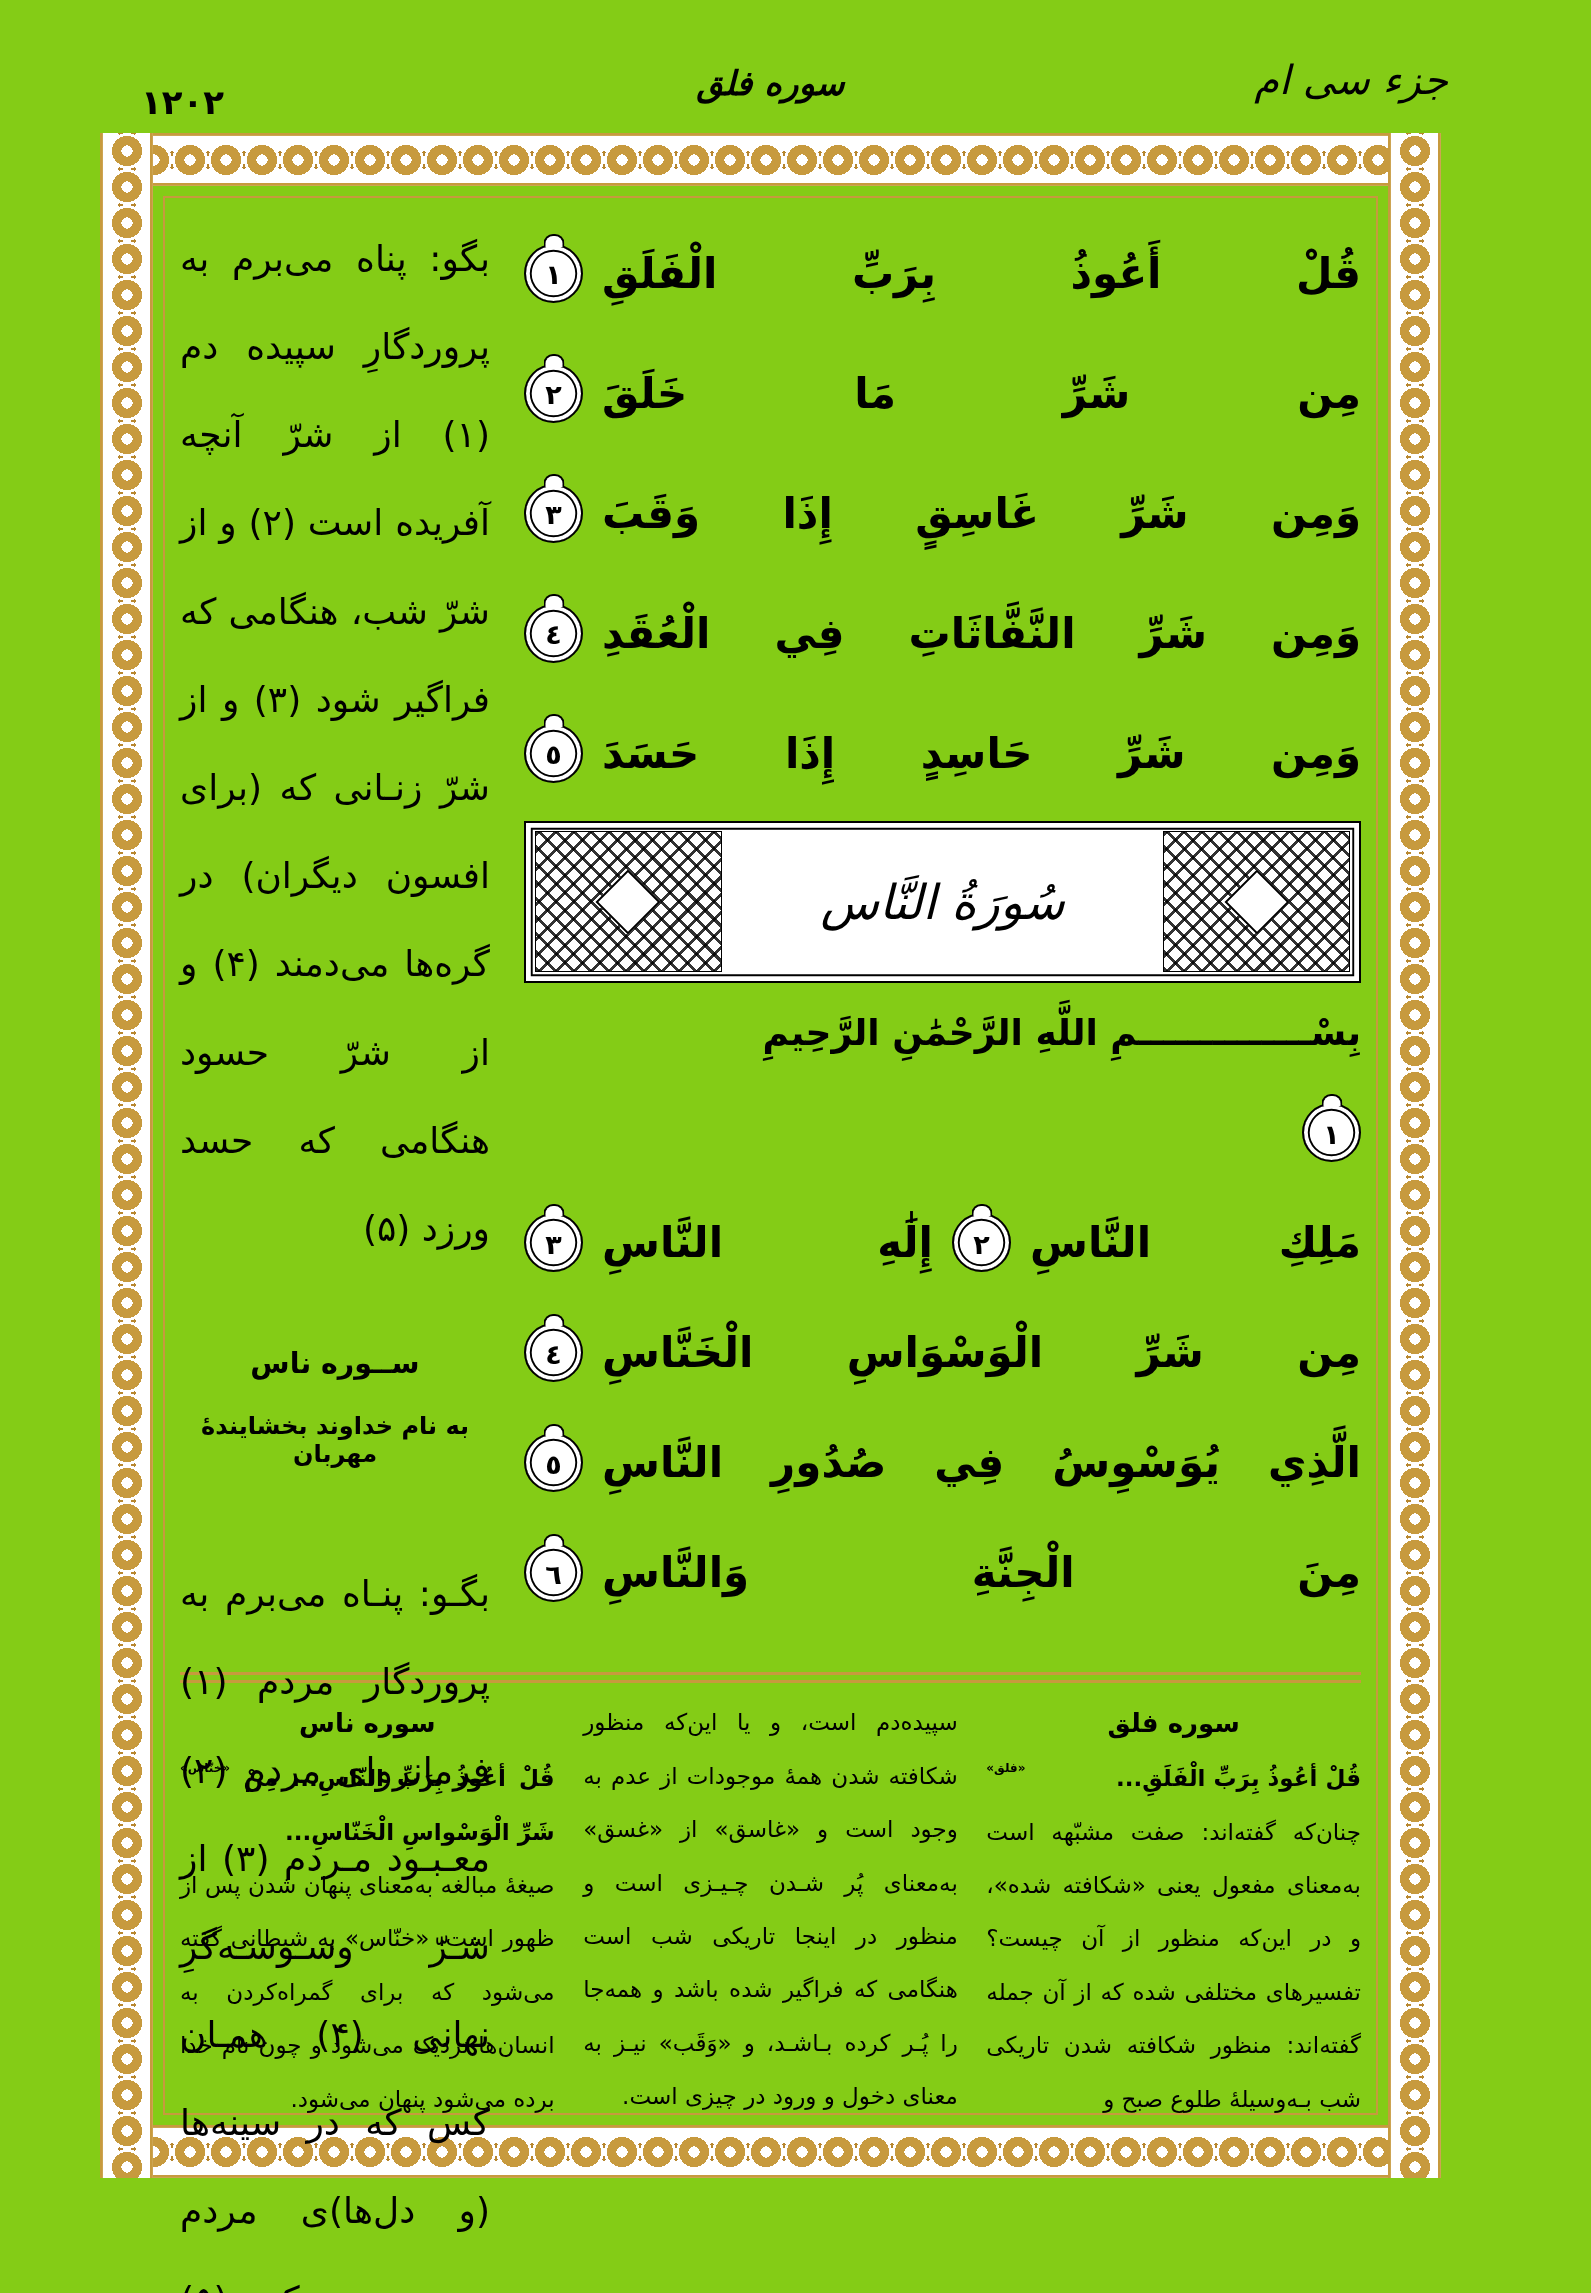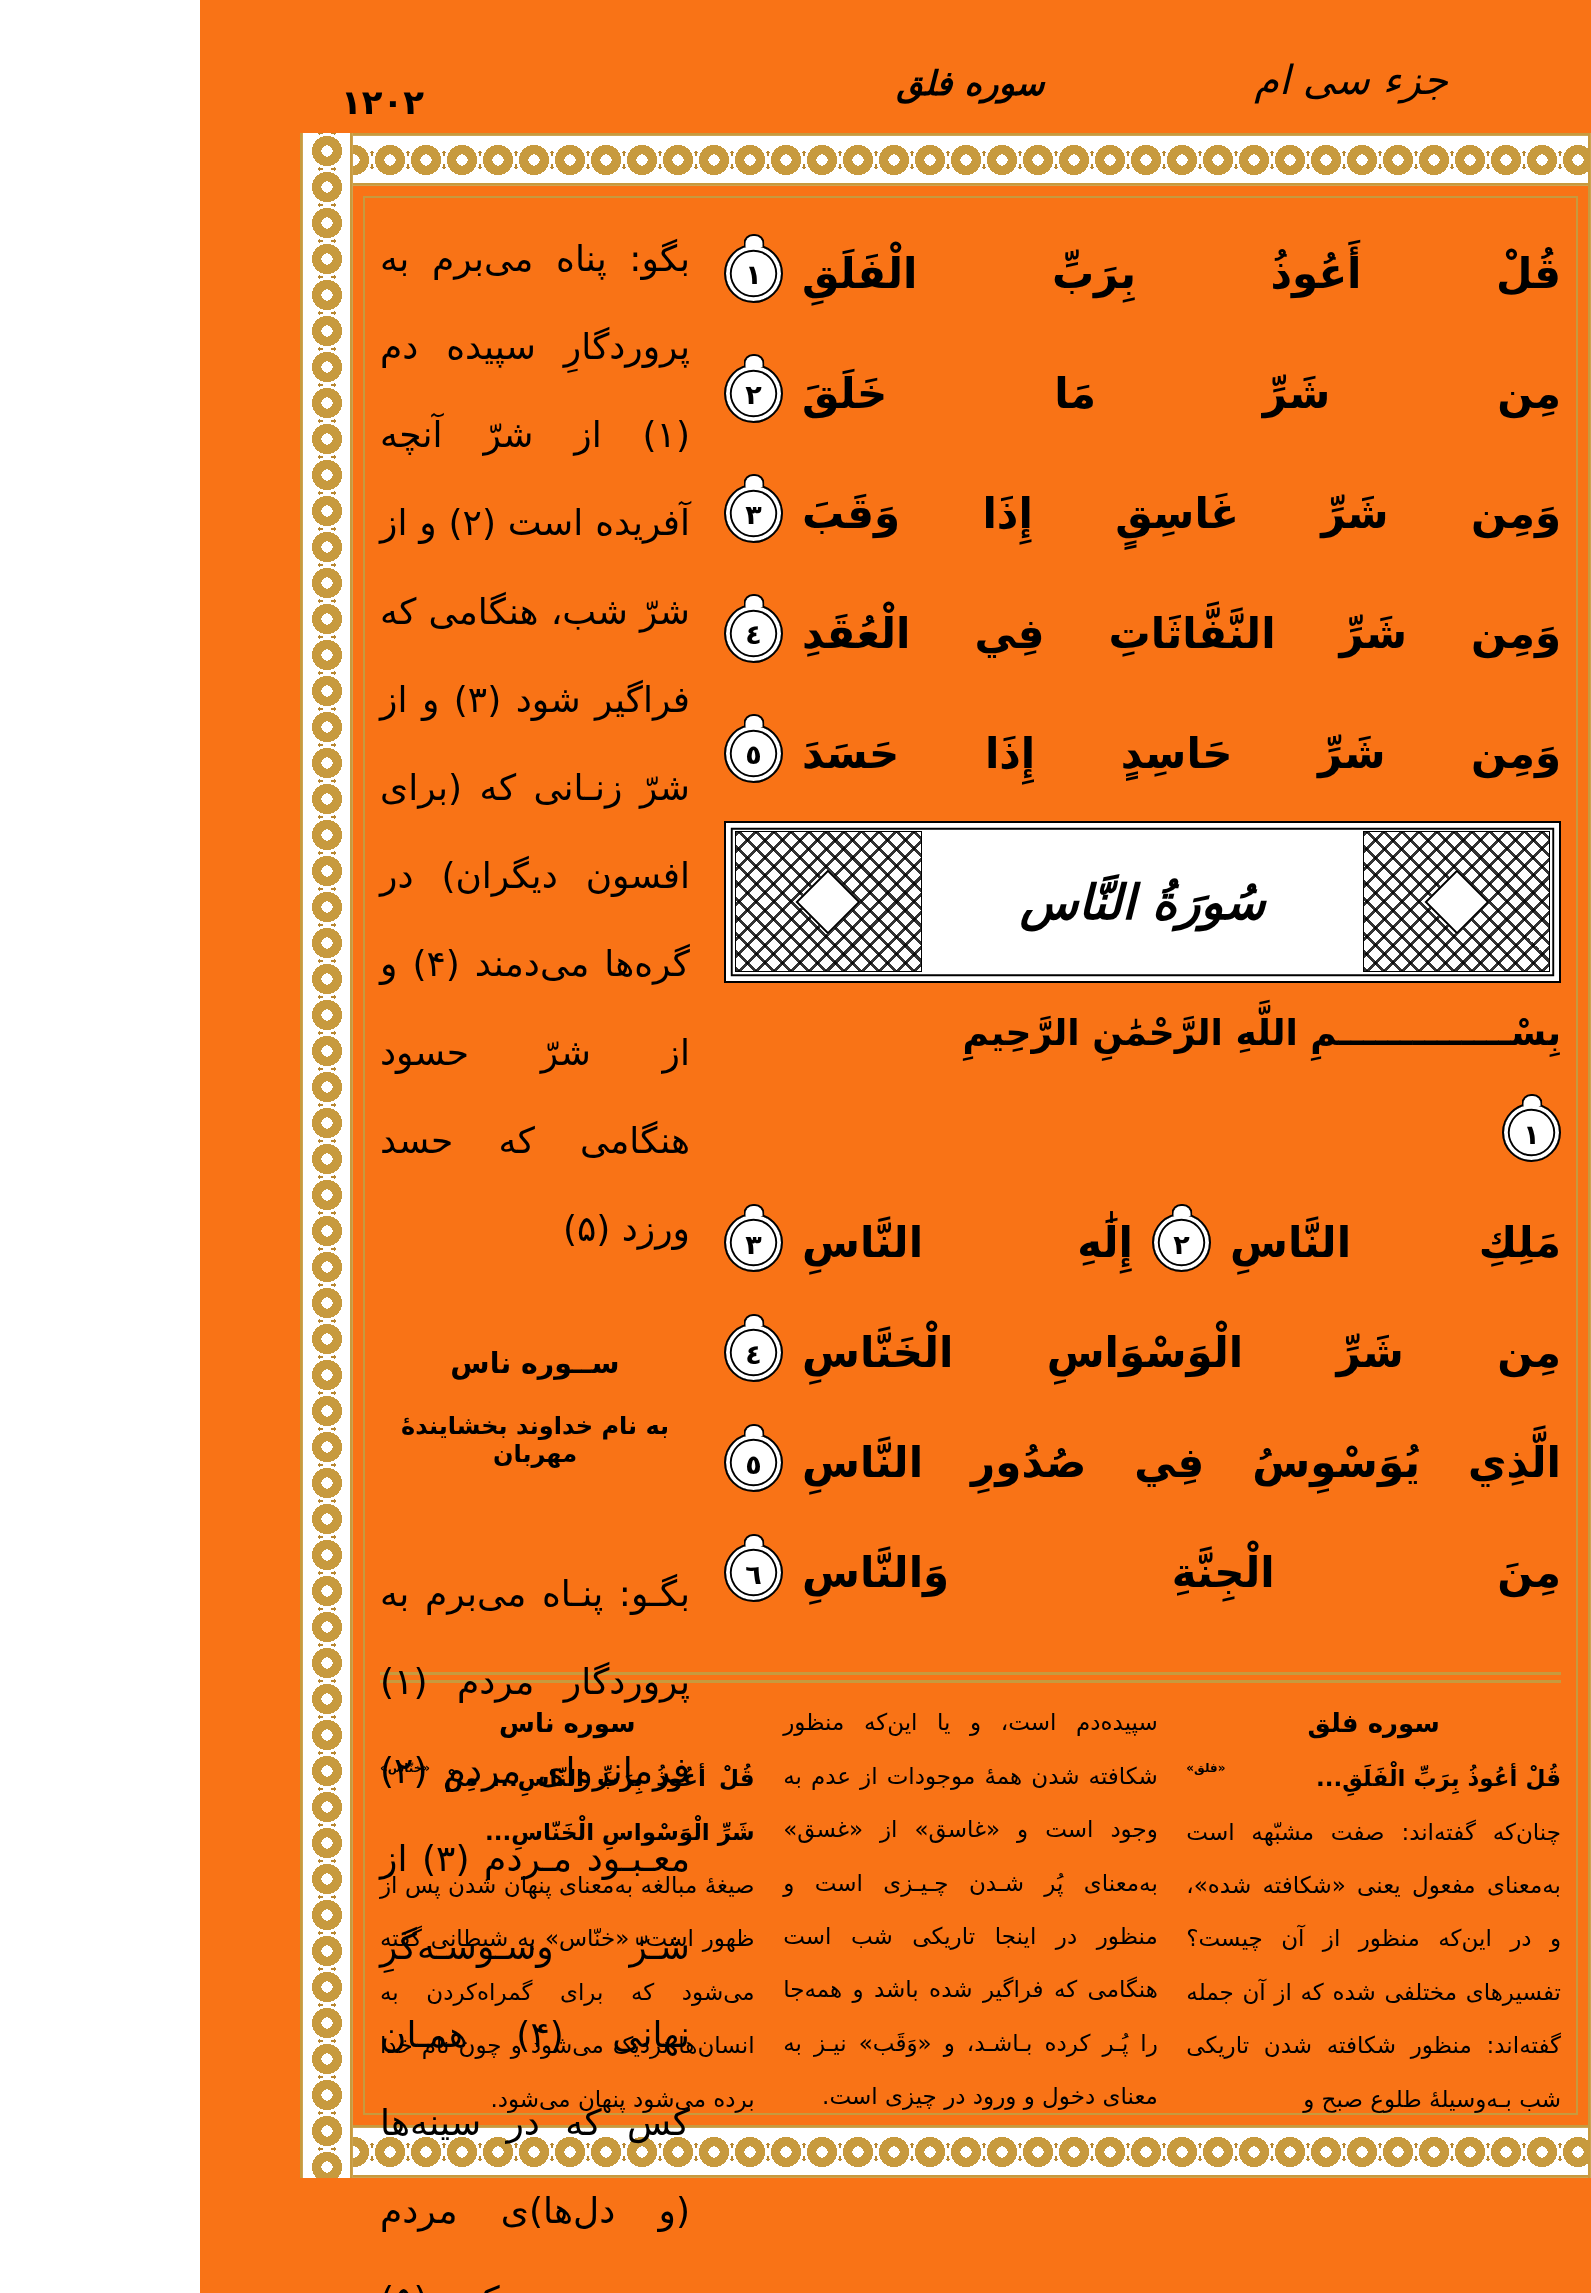--- a/index.html
+++ b/index.html
@@ -1,17 +1,17 @@
 <!DOCTYPE html>
 <html lang="fa" dir="rtl" style="font-size:15px"><head>
 <meta charset="utf-8">
 <style>
   html,body{margin:0;padding:0;background:#ffffff;}
   body{font-family:"DejaVu Sans",sans-serif;color:#000;}
-  .page{position:relative;width:1391px;height:2293px;background:#f97316;overflow:hidden;direction:rtl;}
+  .page{position:relative;width:1591px;height:2293px;background:#84cc16;overflow:hidden;direction:rtl;}
 
   
   .pageno{position:absolute;top:82px;left:141px;font-size:34px;font-weight:bold;letter-spacing:1px;}
   .hdr-center{position:absolute;top:63px;left:100px;width:1341px;text-align:center;
               font-size:34px;font-weight:bold;font-style:italic;}
   .hdr-right{position:absolute;top:57px;right:143px;font-size:40px;font-weight:normal;font-style:italic;}
 
   
   .frame{position:absolute;left:100px;top:133px;width:1341px;height:2045px;}
   .band{position:absolute;background-color:#fff;}
@@ -61,21 +61,21 @@
   .banner{height:141px;margin:7.6px 0 3.8px;border:2.9px solid #000;background:#fff;
           box-shadow:inset 0 0 0 4.8px #fff, inset 0 0 0 6.7px #000;
           display:flex;direction:rtl;align-items:stretch;padding:8.6px;gap:5.7px;}
   .orn{width:185px;border:1.9px solid #000;position:relative;
        background:
          repeating-linear-gradient(45deg, rgba(0,0,0,.8) 0 2.9px, rgba(0,0,0,0) 2.9px 12.4px),
          repeating-linear-gradient(135deg, rgba(0,0,0,.8) 0 2.9px, rgba(0,0,0,0) 2.9px 12.4px);}
   .orn::after{content:"";position:absolute;inset:0;margin:auto;width:42px;height:42px;
        background:#fff;border:2.9px solid #000;transform:rotate(45deg);}
   .banner-title{flex:1;display:flex;align-items:center;justify-content:center;
-       font-size:48px;font-weight:bold;font-style:italic;}
+       font-size:48px;font-weight:normal;font-style:italic;}
 
   .bismillah-ar{height:91px;display:flex;align-items:center;justify-content:flex-start;
        font-size:36px;font-weight:bold;padding-left:133px;}
 
   
   .fa-para{font-size:36px;line-height:2.45;text-align:justify;direction:rtl;}
   .fa-para.p1{margin-top:1.9px;}
   .fa-heading{margin-top:74px;text-align:center;font-size:28.5px;font-weight:bold;}
   .fa-bism{margin-top:32px;text-align:center;font-size:24px;font-weight:bold;}
   .fa-para.p2{margin-top:82px;}

